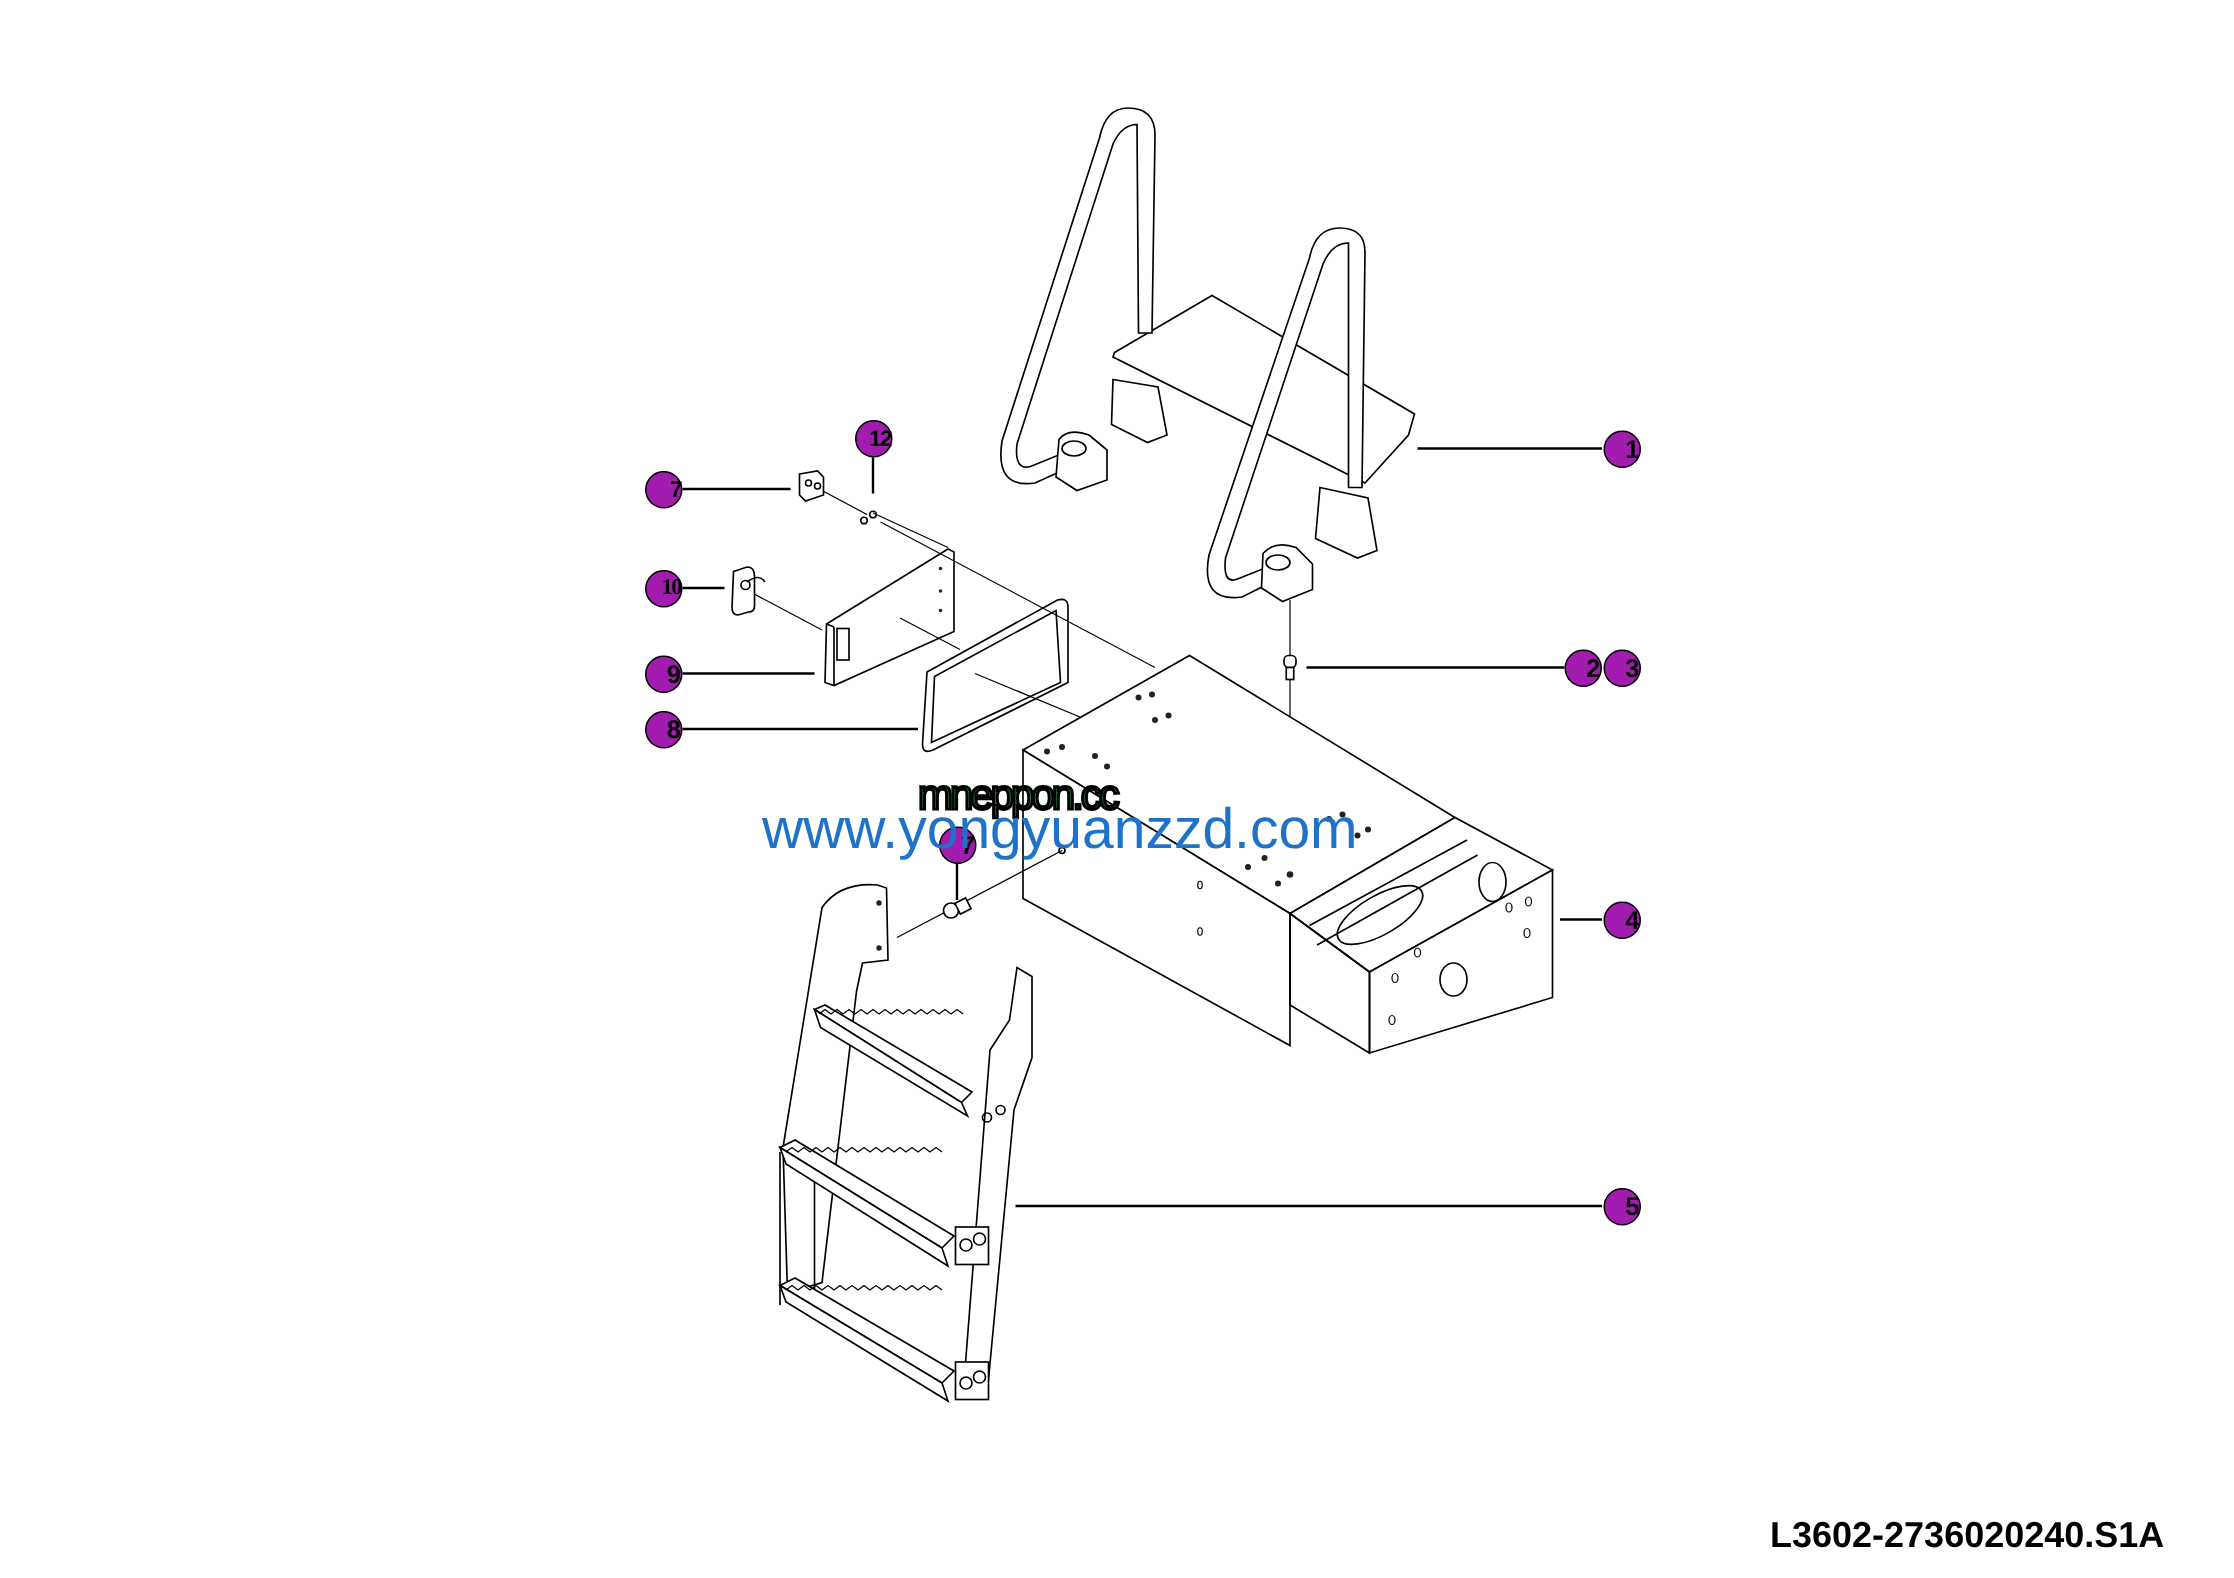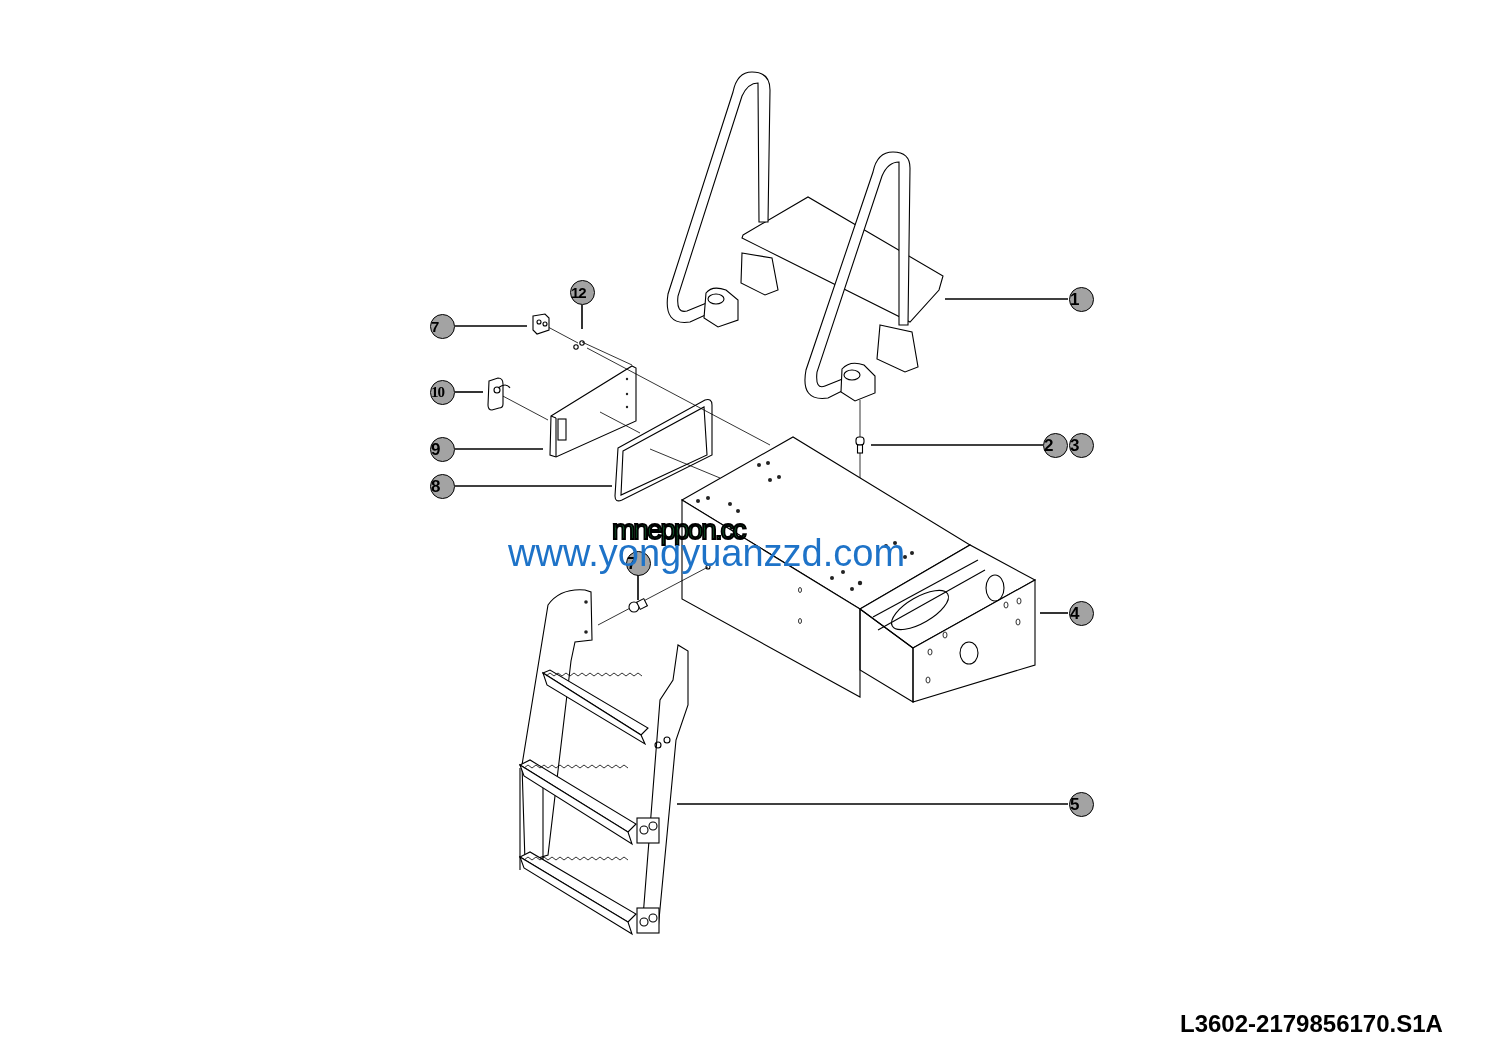--- a/index.html
+++ b/index.html
@@ -3,22 +3,22 @@
 <meta charset="utf-8">
 <style>
   html, body { margin:0; padding:0; background:#ffffff; }
   body { width:1489px; height:1052px; position:relative; overflow:hidden; font-family:"Liberation Sans", sans-serif; }
   #canvas { position:absolute; left:0; top:0; width:1489px; height:1052px; }
   svg .ln { stroke:#000; stroke-width:1.1; fill:none; }
   svg .lnf { stroke:#000; stroke-width:1.1; fill:#fff; }
   svg .lead { stroke:#000; stroke-width:1.6; fill:none; }
   svg .thin { stroke:#000; stroke-width:0.8; fill:none; }
   svg .hole { fill:#222; stroke:none; }
-  .callout { position:absolute; width:23px; height:23px; border:1.5px solid #000; border-radius:50%; background:#a3a3a3;
-             font-weight:bold; font-size:17px; line-height:23px; text-align:left; color:#000; box-sizing:content-box; }
+  .callout { position:absolute; width:23px; height:23px; border:1.5px solid #000; border-radius:50%; background:#a21caf;
+             font-weight:bold; font-size:17px; line-height:23px; text-align:right; color:#000; box-sizing:content-box; }
   .callout.two { font-size:15px; letter-spacing:-1px; }
   .watermark-a { position:absolute; left:508px; top:500px; font-size:38px; color:#1e73c8; white-space:nowrap; letter-spacing:0px;margin-top:32px; }
   .watermark-b { position:absolute; left:612px; top:514px; font-size:28px; color:#15803d; font-weight:normal; white-space:nowrap;
                  -webkit-text-stroke:2px #000; letter-spacing:-2px; }
   .drawing-id { position:absolute; left:1180px; top:1010px; font-size:24px; font-weight:bold; color:#000; white-space:nowrap; }
 </style>
 </head>
 <body>
 
 <div id="canvas">
@@ -188,13 +188,13 @@
 <div class="callout" style="left:626px;top:551px;">7</div>
 <div class="callout" style="left:430px;top:474px;">8</div>
 <div class="callout" style="left:430px;top:437px;">9</div>
 <div class="callout two" style="left:430px;top:380px;font-family:Liberation Serif, serif;">10</div>
 <div class="callout two" style="left:430px;top:314px;">7</div>
 <div class="callout two" style="left:570px;top:280px;">12</div>
 
 <div class="watermark-b">mneppon.cc</div>
 <div class="watermark-a">www.yongyuanzzd.com</div>
 
-<div class="drawing-id">L3602-2179856170.S1A</div>
+<div class="drawing-id">L3602-2736020240.S1A</div>
 
 </body></html>

